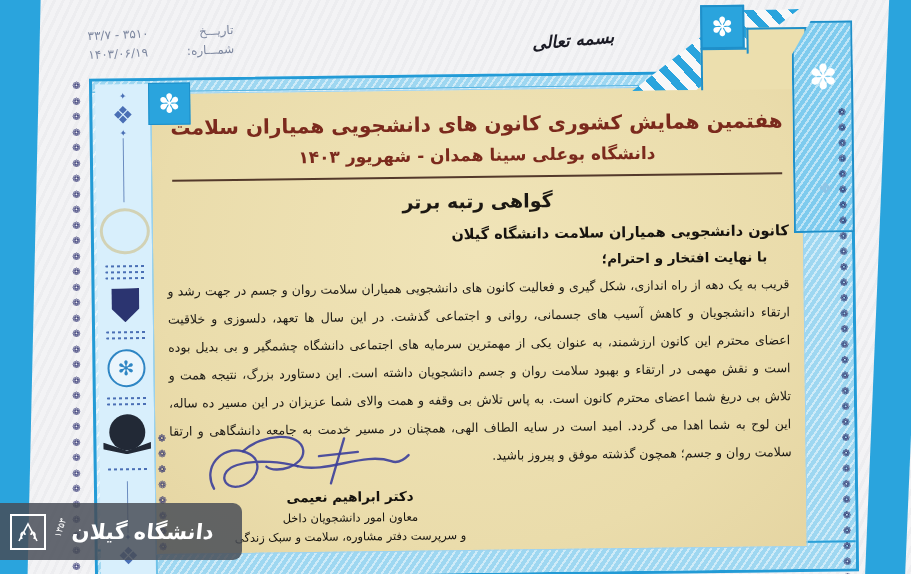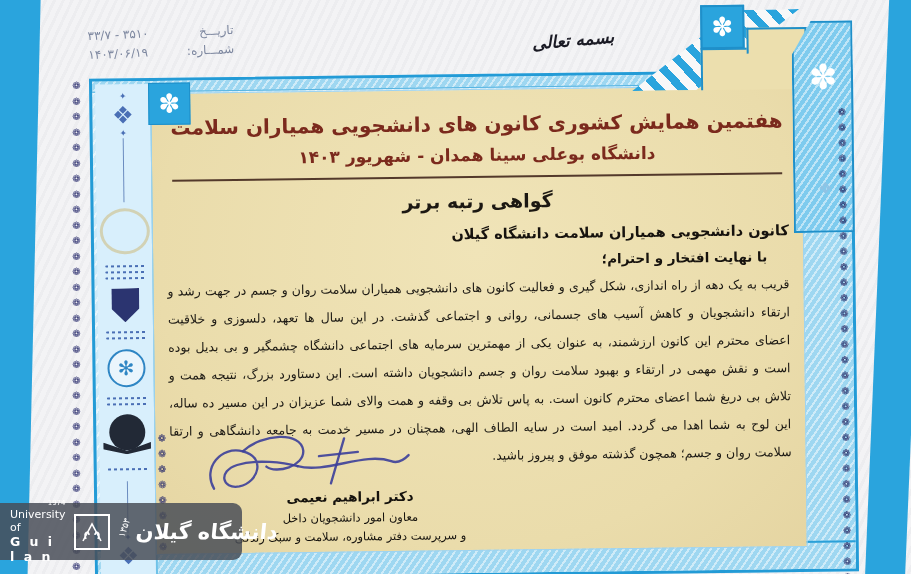--- a/index.html
+++ b/index.html
@@ -219,25 +219,20 @@
     </div>
     <div class="tr-tower"></div>
     <div class="tr-tower-flower">✽</div>
     <div class="tr-pendant">❖</div>
 
     <div class="glyphs glyphs-right">❁❁❁❁❁❁❁❁❁❁❁❁❁❁❁❁❁❁❁❁❁❁❁❁❁❁❁❁❁❁❁❁</div>
     <div class="glyphs glyphs-inner">❁❁❁❁❁❁❁❁</div>
   </div>
 
   <div class="watermark">
-    <div class="wm-en">
-      <span class="wm-year">1974</span>
-      <span class="wm-l1">University of</span>
-      <span class="wm-l2">G u i l a n</span>
-    </div>
     <div class="wm-logo">
       <svg width="26" height="26" viewBox="0 0 26 26" aria-hidden="true">
         <path d="M4,22 L13,5 L22,22"></path>
         <path d="M7,20 C4,13 10,11 10,16"></path>
         <path d="M19,20 C22,13 16,11 16,16"></path>
       </svg>
     </div>
     <span class="wm-fa-year">۱۳۵۳</span>
     <span class="wm-fa">دانشگاه گیلان</span>
   </div>

